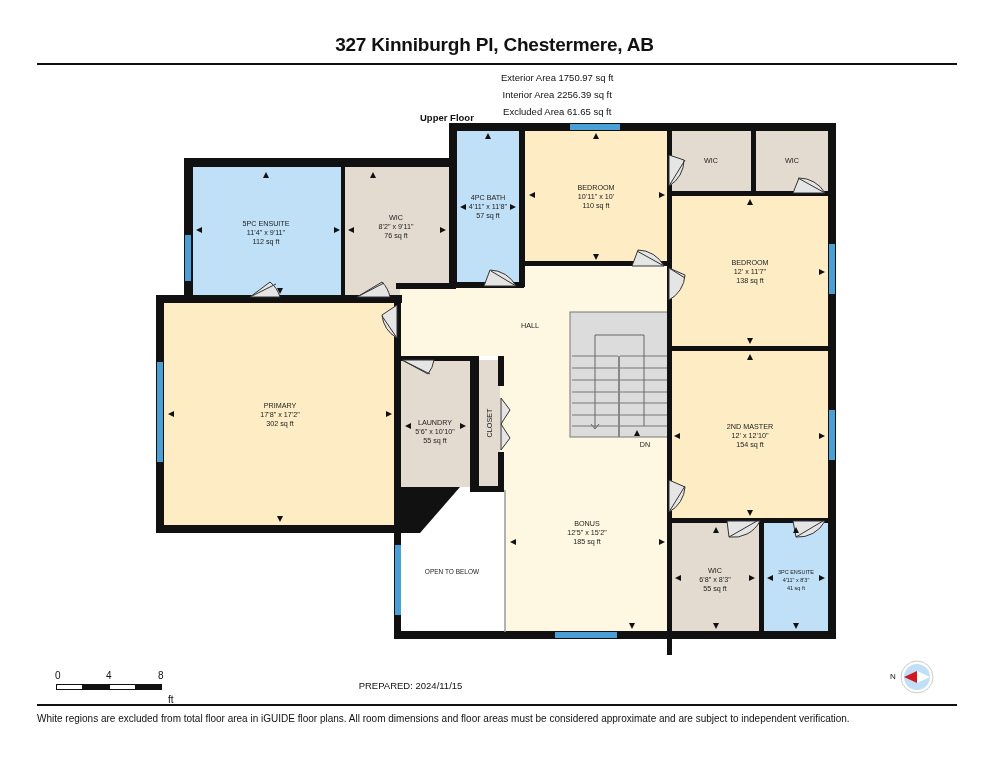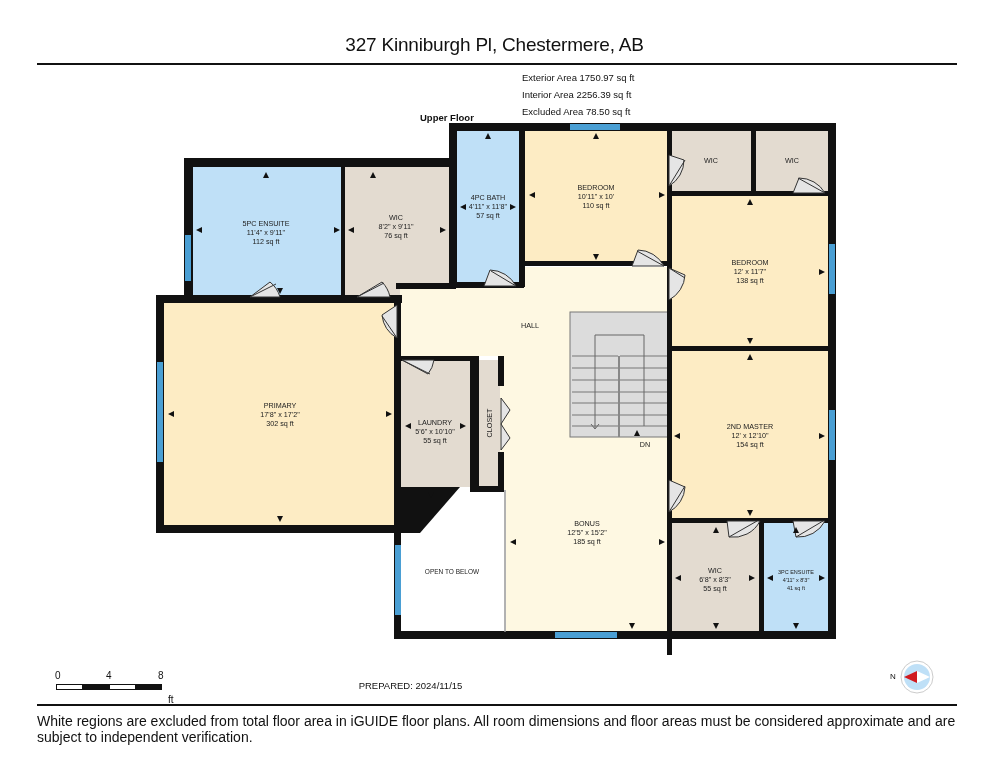--- a/index.html
+++ b/index.html
@@ -1,41 +1,41 @@
 <!DOCTYPE html>
 <html><head>
 <meta charset="utf-8">
 <style>
   html, body { margin:0; padding:0; background:#ffffff; }
   body { width:993px; height:768px; position:relative; overflow:hidden; font-family:"Liberation Sans", sans-serif; color:#111; }
-  .title { position:absolute; left:0; top:34px; width:989px; text-align:center; font-size:19px; font-weight:normal; letter-spacing:-0.2px; }
+  .title { position:absolute; left:0; top:34px; width:989px; text-align:center; font-size:19px; font-weight:bold; letter-spacing:-0.2px; }
   .hr { position:absolute; left:37px; width:920px; height:2px; background:#111; }
   .area-block { position:absolute; top:69px; left:420px; font-size:9.5px; line-height:17px; }
   .area-label { position:absolute; left:0; top:0; font-weight:bold; white-space:nowrap;margin-top:40px; }
-  .area-lines { position:absolute; left:102px; top:0; white-space:nowrap; }
+  .area-lines { position:absolute; left:81px; top:0; white-space:nowrap;text-align:center; }
   svg#plan { position:absolute; left:0; top:0; }
   .room-label { font-family:"Liberation Sans", sans-serif; font-size:7.2px; fill:#222; text-anchor:middle; }
   .scale { position:absolute; left:55px; top:670px; }
   .scale-nums { position:absolute; top:0; font-size:10px; }
   .prepared { position:absolute; left:0; width:821px; text-align:center; top:680px; font-size:9.5px; }
-  .footer { position:absolute; left:37px; top:713px; font-size:14px; }
+  .footer { position:absolute; left:37px; top:713px; font-size:10px; }
   .compass { position:absolute; left:900px; top:660px; }
 </style>
 </head>
 <body>
 
 <div class="title">327 Kinniburgh Pl, Chestermere, AB</div>
 <div class="hr" style="top:63px;"></div>
 
 <div class="area-block">
   <div class="area-label">Upper Floor</div>
   <div class="area-lines">
     <div>Exterior Area 1750.97 sq ft</div>
     <div>Interior Area 2256.39 sq ft</div>
-    <div>Excluded Area 78.50 sq ft</div>
+    <div>Excluded Area 61.65 sq ft</div>
   </div>
 </div>
 
 <svg id="plan" width="993" height="768">
 
   <rect x="192" y="166" width="152" height="130" fill="#bfe0f7"></rect>
   <rect x="344" y="166" width="106" height="130" fill="#e3dbd0"></rect>
   <rect x="456" y="130" width="64" height="153" fill="#bfe0f7"></rect>
   <rect x="524" y="130" width="145" height="133" fill="#fdecc4"></rect>
   <rect x="671" y="130" width="80" height="62" fill="#e3dbd0"></rect>

